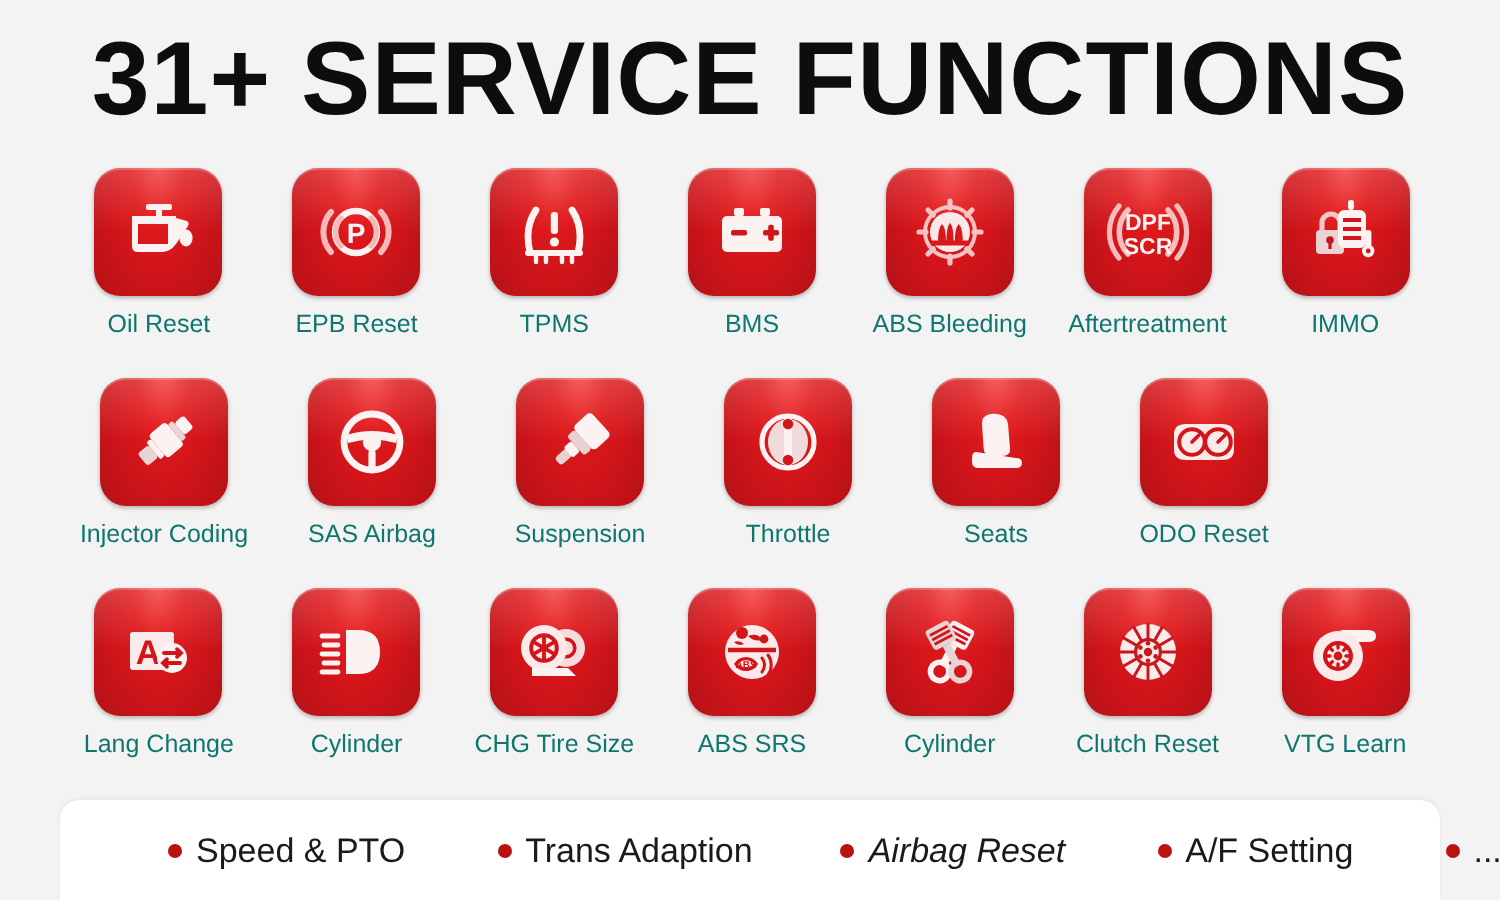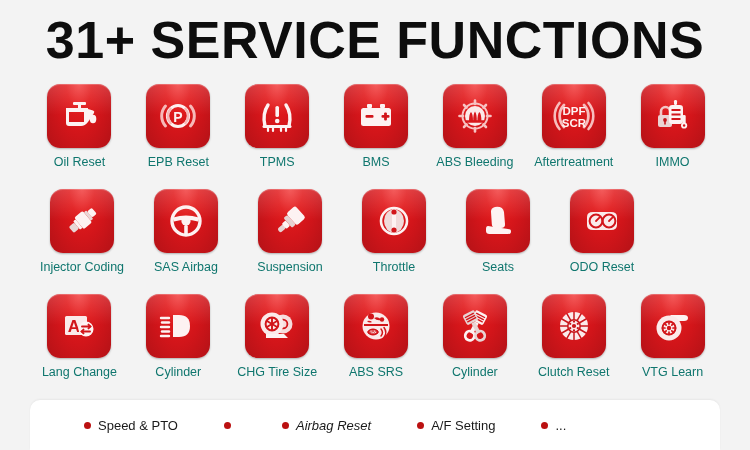--- a/index.html
+++ b/index.html
@@ -78,21 +78,21 @@
   .bullet-item{
     display:flex;align-items:center;
     white-space:nowrap;
   }
   .bullet-item .dot{
     width:7px;height:7px;border-radius:50%;
     background:#bb1111;
     margin-right:7px;flex:0 0 auto;
   }
   .bullet-item .btxt{
-    font-size:13px;color:#1a1a1a;line-height:1;
+    font-size:17px;color:#1a1a1a;line-height:1;
   }
   .bi0{margin-left:54px;}
   .bi1{margin-left:46px;}
   .bi2{margin-left:44px;font-style:italic;}
   .bi3{margin-left:46px;text-align:center;}
   .bi4{margin-left:46px;}
 </style>
 </head>
 <body>
 
@@ -518,20 +518,21 @@
   <div class="bottombar">
     <div class="bullets">
 
       <div class="bullet-item bi0">
         <span class="dot"></span>
         <span class="btxt">Speed &amp; PTO</span>
       </div>
 
       <div class="bullet-item bi1">
         <span class="dot"></span>
+        <span class="btxt">Trans Adaption</span>
       </div>
 
       <div class="bullet-item bi2">
         <span class="dot"></span>
         <span class="btxt">Airbag Reset</span>
       </div>
 
       <div class="bullet-item bi3">
         <span class="dot"></span>
         <span class="btxt">A/F Setting</span>

